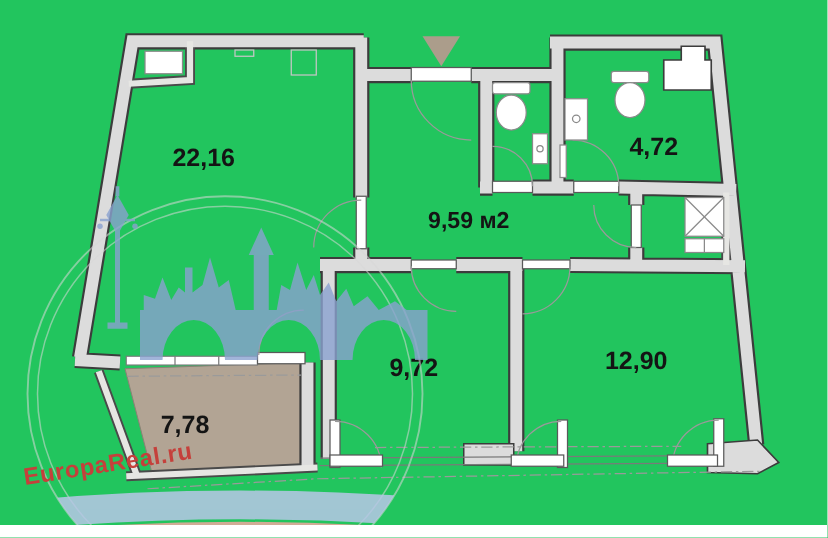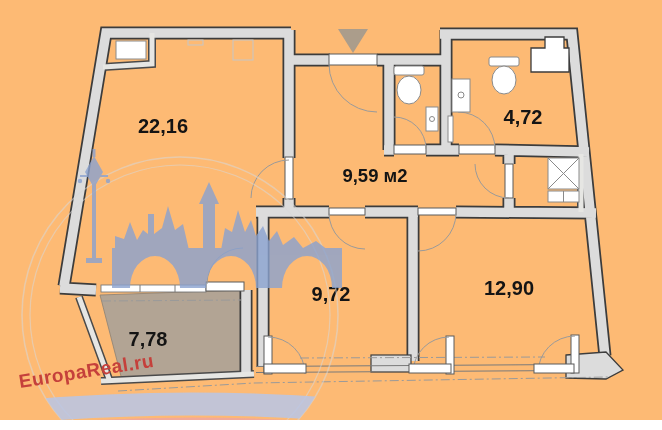--- a/index.html
+++ b/index.html
@@ -1,16 +1,16 @@
 <!DOCTYPE html>
 <html><head>
 <meta charset="utf-8">
 <style>
   html,body { margin:0; padding:0; background:#ffffff; }
-  .stage { position:relative; width:662px; height:420px; background:#fdba74; overflow:hidden; }
+  .stage { position:relative; width:662px; height:420px; background:#22c55e; overflow:hidden; }
   svg { display:block; }
   .lbl { font-family:"Liberation Sans", sans-serif; font-weight:bold; fill:#141414; }
   .wm-text { font-family:"Liberation Sans", sans-serif; font-weight:bold; letter-spacing:0.5px; }
   .wd { fill:none; stroke:#3c3c3c; stroke-linecap:butt; stroke-linejoin:miter; }
   .wl { fill:none; stroke:#dcdcdc; stroke-linecap:butt; stroke-linejoin:miter; }
   .thin  { fill:none; stroke:#4a4a4a; }
   .thinl { fill:none; stroke:#e6e6e3; }
   .fix { fill:#ffffff; stroke:#8a8a8a; stroke-width:1; }
   .arc { fill:none; stroke:#9a9a9a; stroke-width:1; }
   .door { fill:#ffffff; stroke:#5a5a5a; stroke-width:1; }

